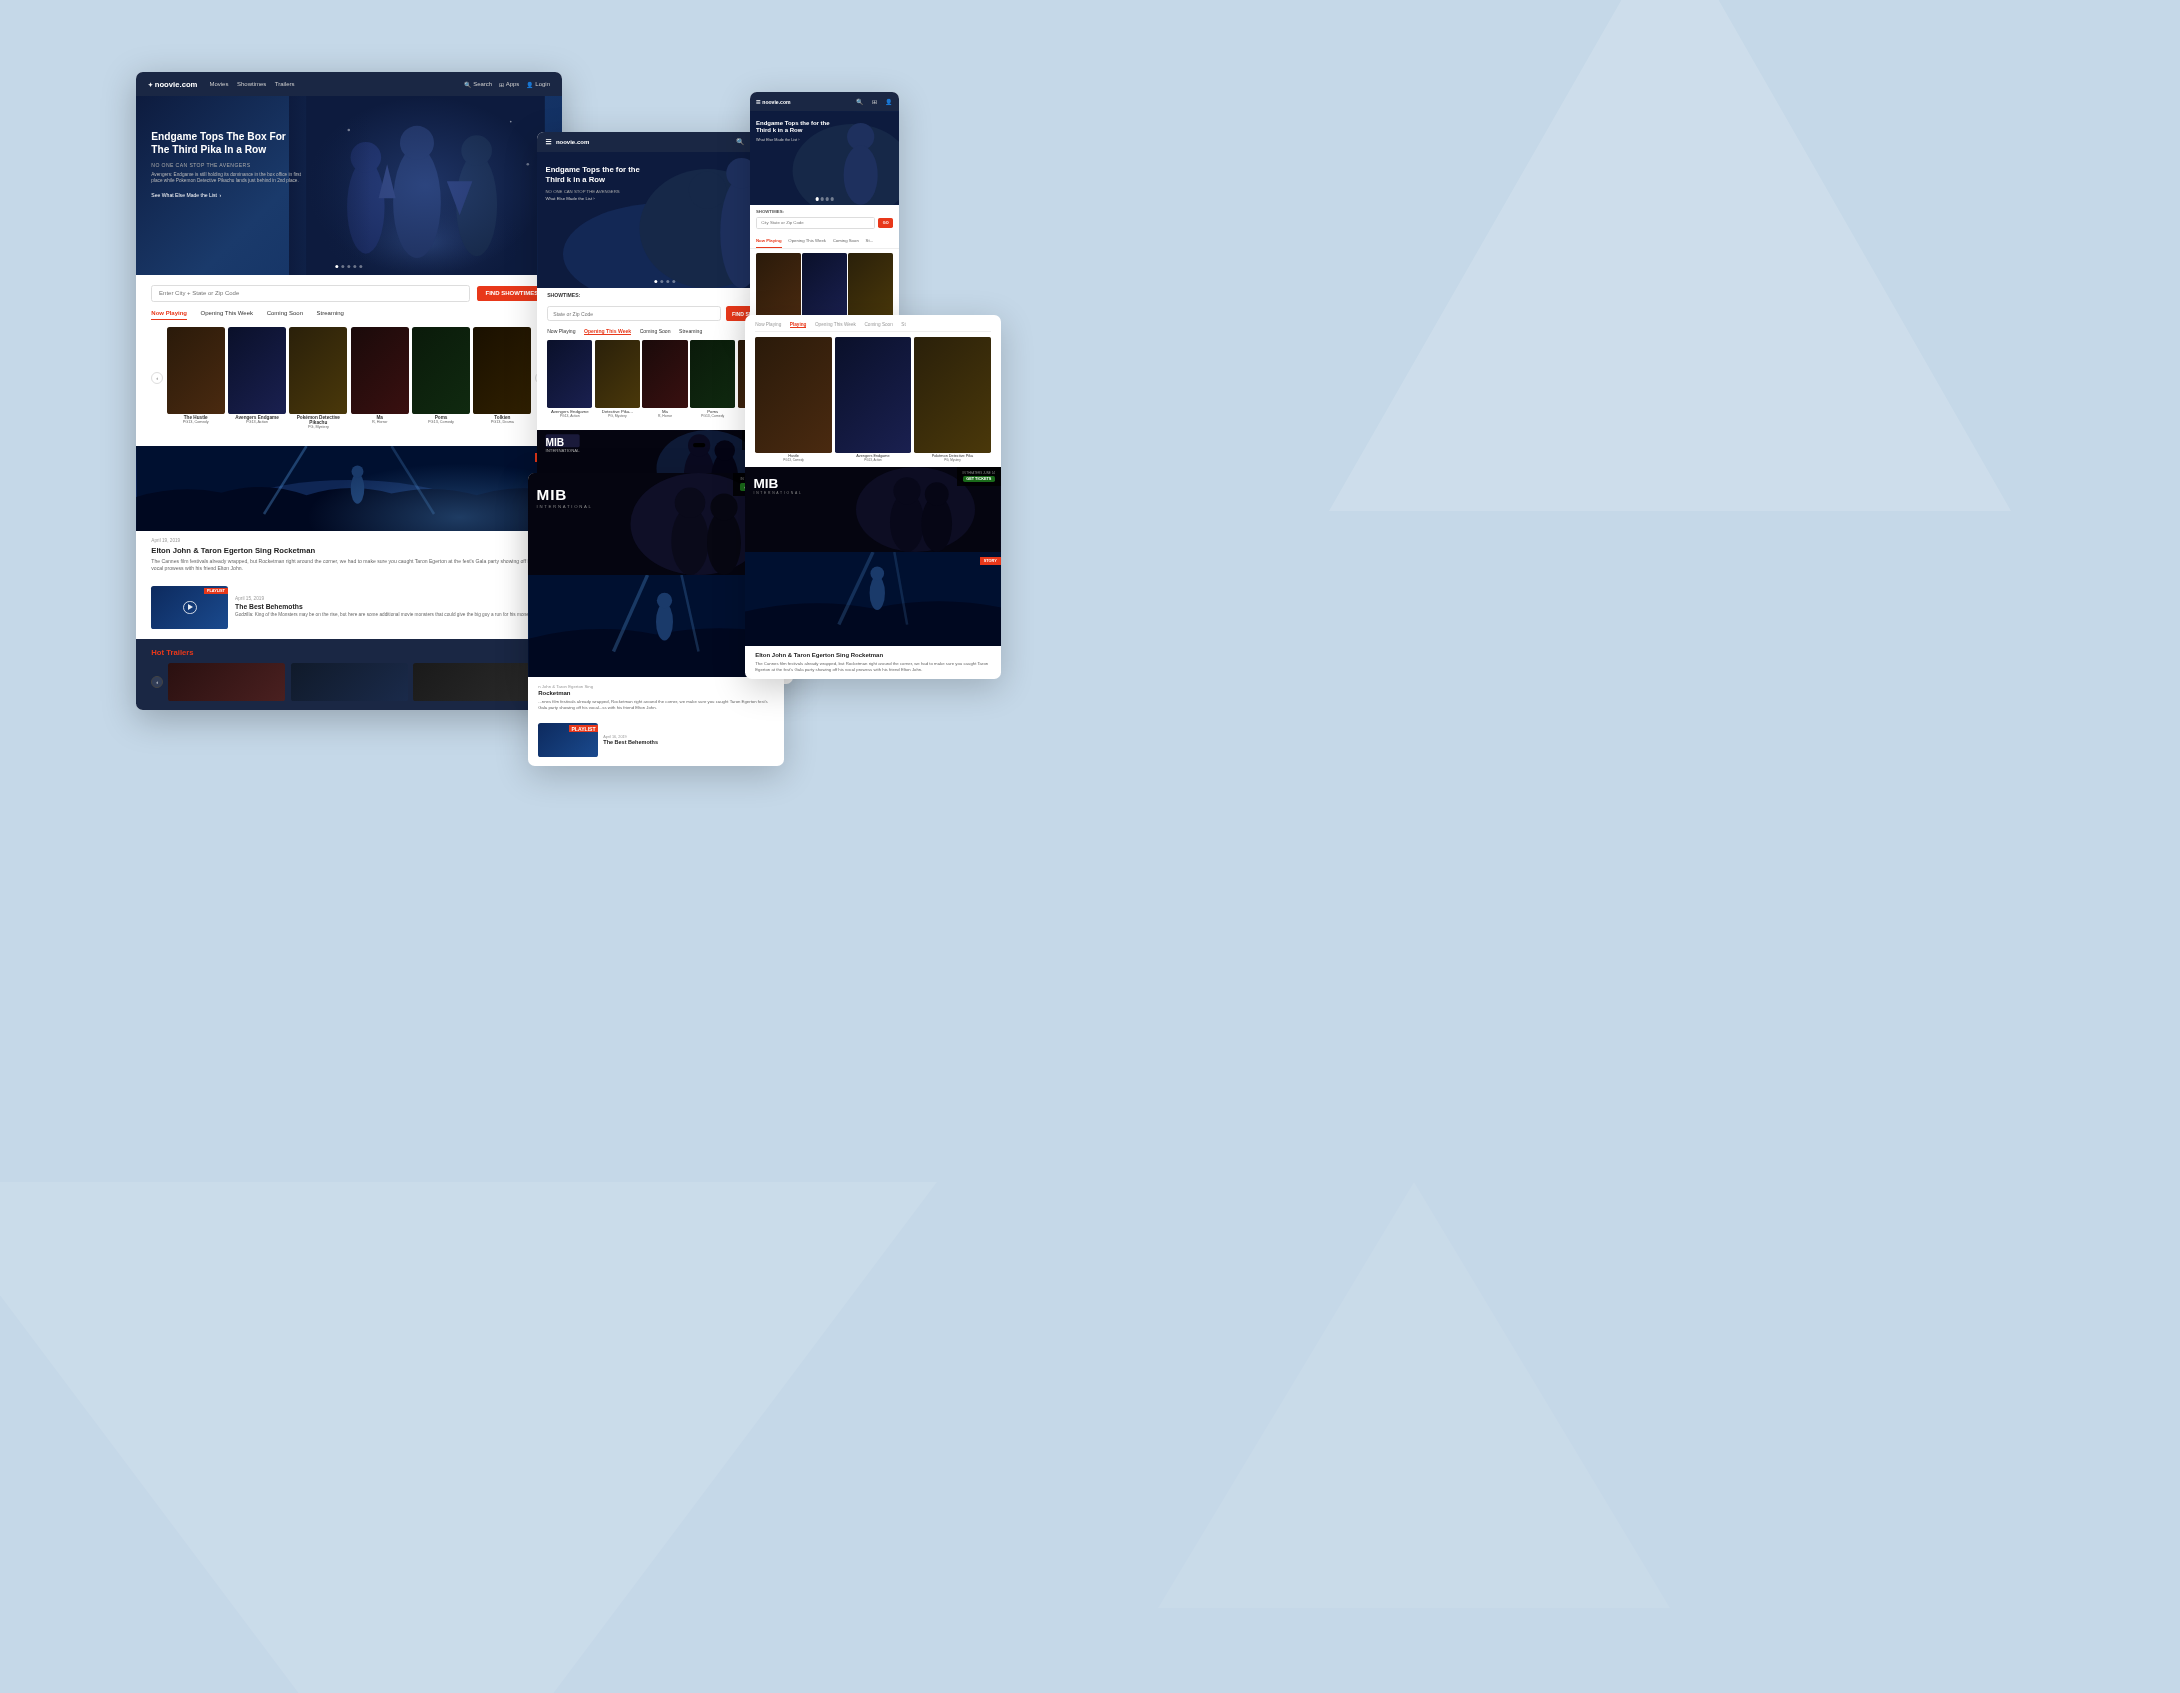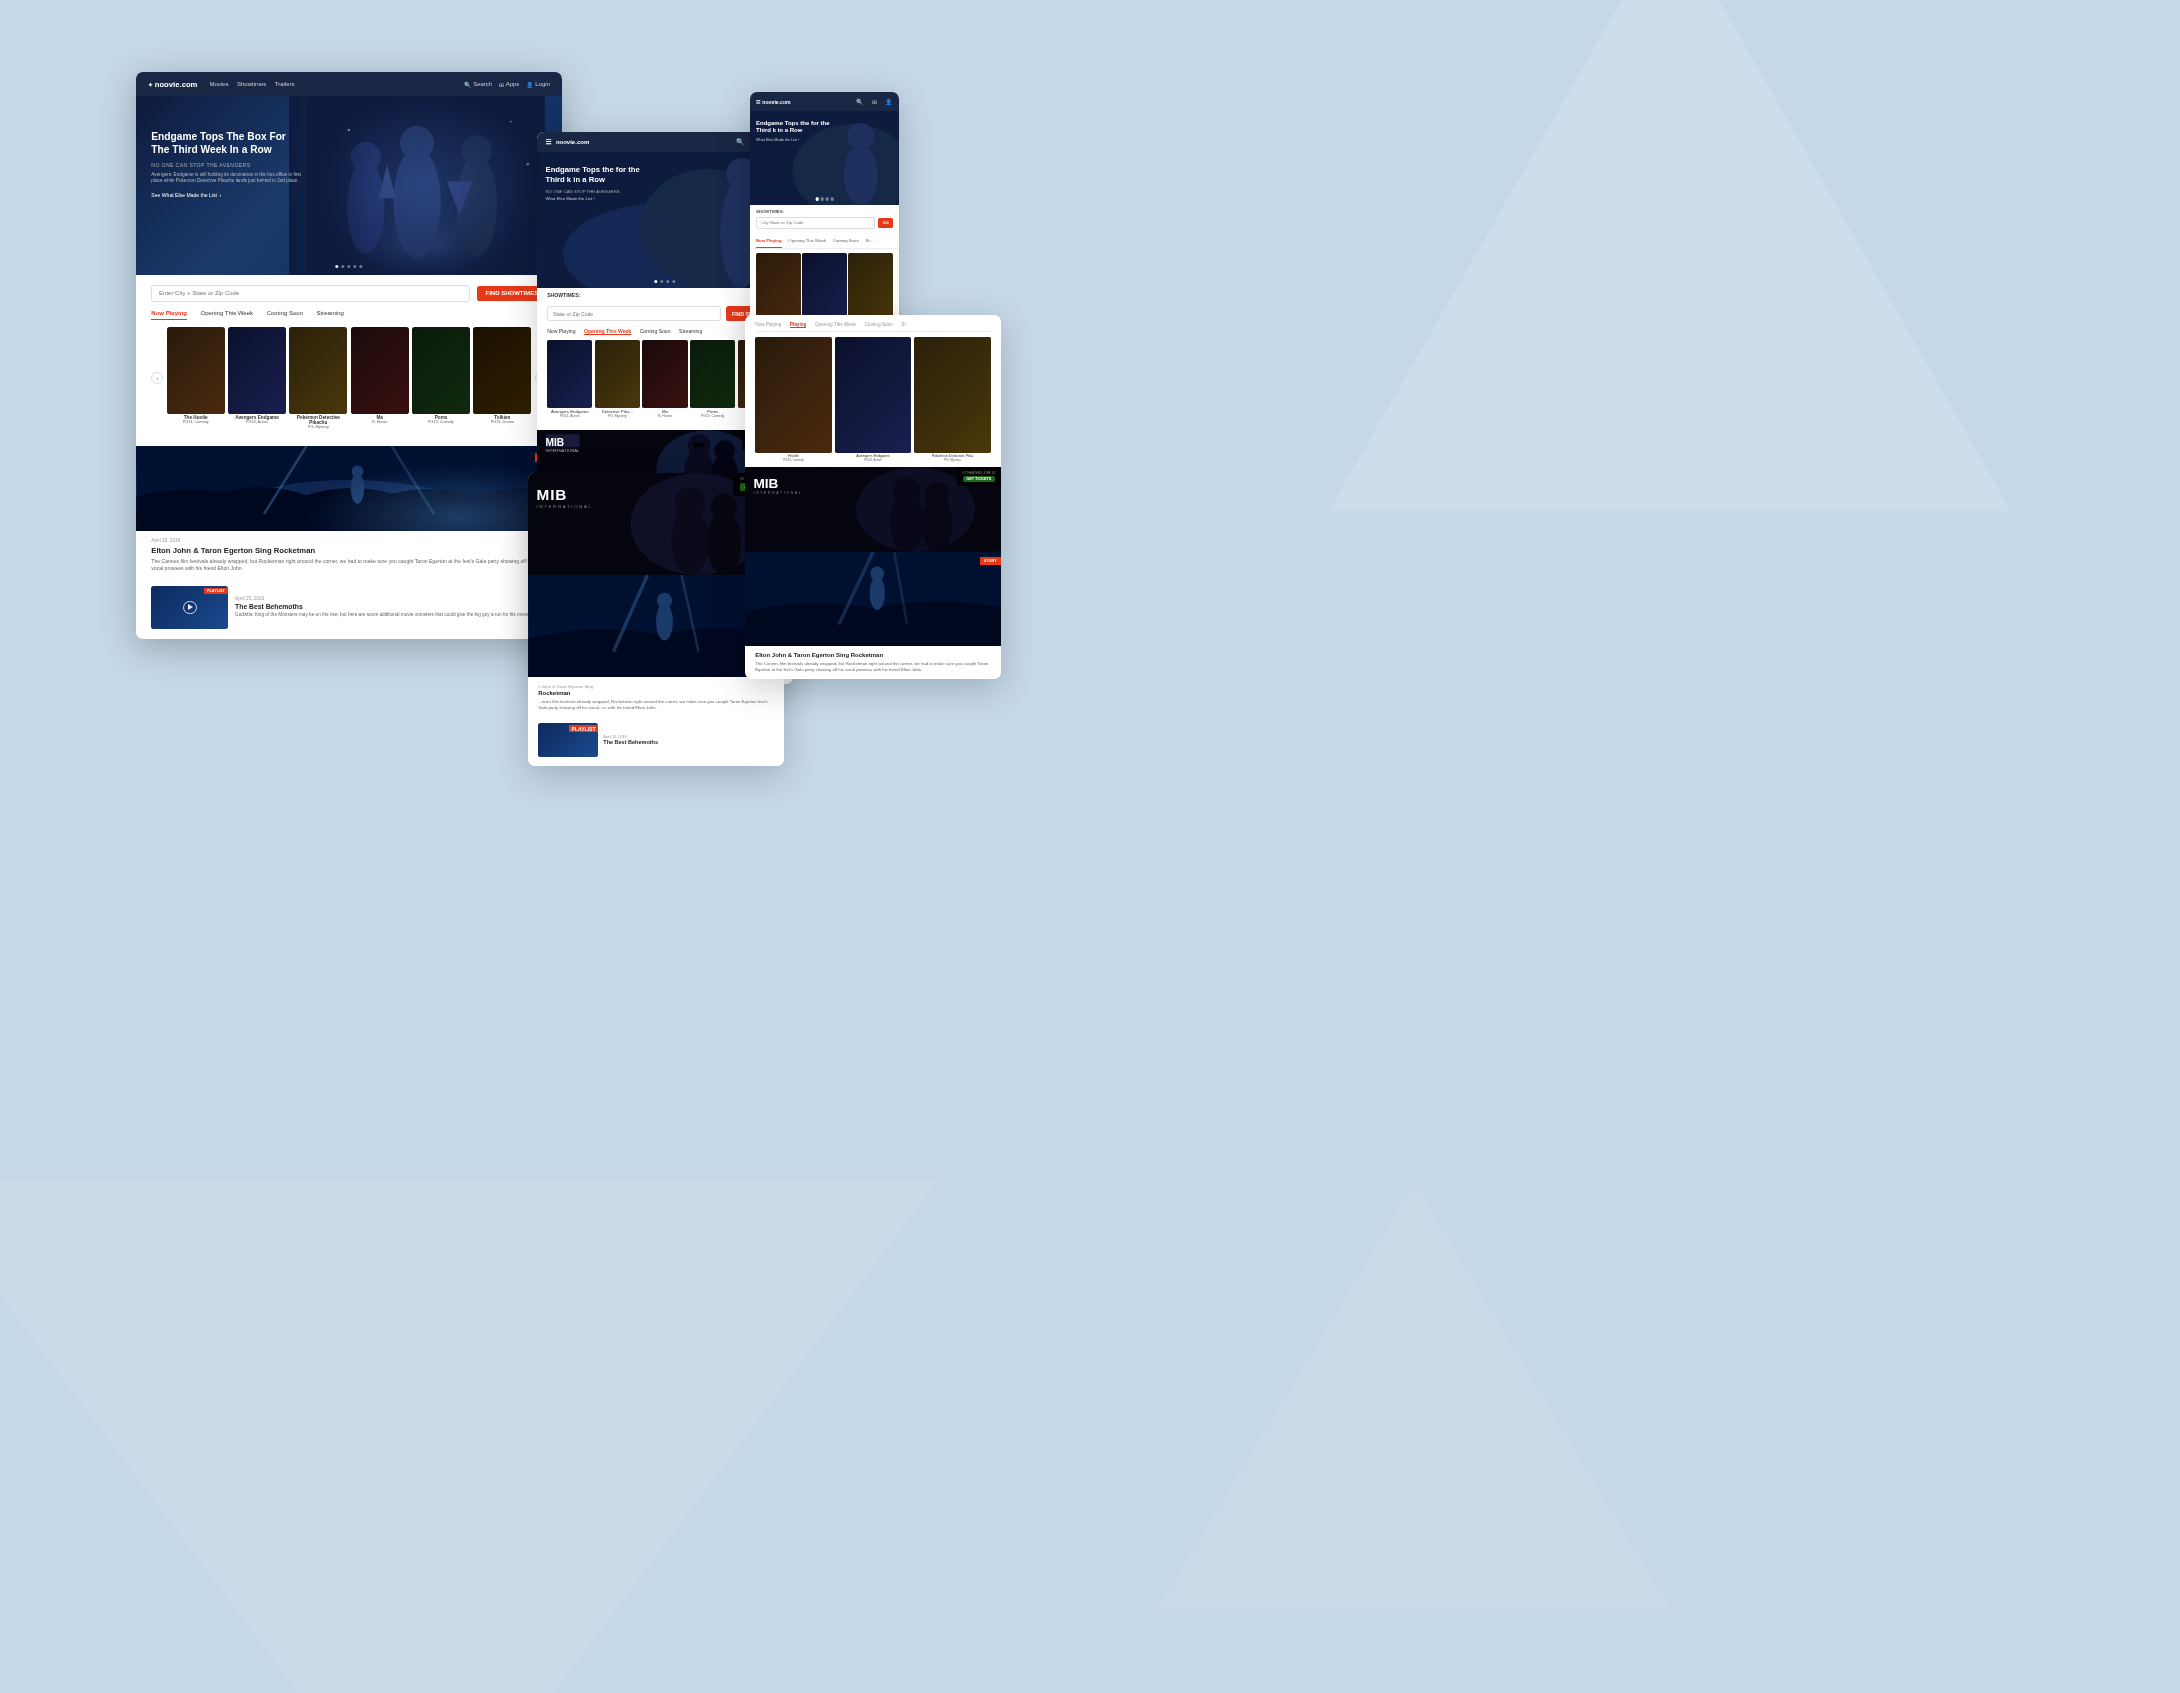--- a/index.html
+++ b/index.html
@@ -697,21 +697,21 @@
       </div>
       <div class="nav-icon-btn">
         <span>👤</span>
         <span>Login</span>
       </div>
     </div>
   </div>
 
   <div class="hero">
     <div class="hero-content">
-      <div class="hero-title">Endgame Tops The Box For The Third Week In a Row</div>
+      <div class="hero-title">Endgame Tops The Box For The Third Pika In a Row</div>
       <div class="hero-subtitle">NO ONE CAN STOP THE AVENGERS</div>
       <div class="hero-desc">Avengers: Endgame is still holding its dominance in the box office in first place while Pokemon Detective Pikachu lands just behind in 2nd place.</div>
       <div class="hero-link">
         <span>See What Else Made the List</span>
         <span>›</span>
       </div>
     </div>
     <div class="hero-image-overlay"></div>
     <div class="hero-chars">
 
@@ -829,20 +829,32 @@
       </div>
       <div class="playlist-badge">PLAYLIST</div>
     </div>
     <div class="playlist-info">
       <div class="playlist-date">April 15, 2019</div>
       <div class="playlist-title">The Best Behemoths</div>
       <div class="playlist-desc">Godzilla: King of the Monsters may be on the rise, but here are some additional movie monsters that could give the big guy a run for his money.</div>
     </div>
   </div>
 
+  <div class="trailers-section">
+    <div class="trailers-header">
+      <span>Hot</span> <span>Trailers</span>
+    </div>
+    <div class="trailers-row">
+      <button class="arrow-btn" style="border-color:#444; color:#fff; background:rgba(255,255,255,0.1)">‹</button>
+      <div class="trailer-thumb t1"></div>
+      <div class="trailer-thumb t2"></div>
+      <div class="trailer-thumb t3"></div>
+      <button class="arrow-btn" style="border-color:#444; color:#fff; background:rgba(255,255,255,0.1)">›</button>
+    </div>
+  </div>
 </div>
 
 <div class="browser-mid">
 
   <div class="nav-bar-mid">
     <div class="nav-logo" style="font-size:6px;">
       <span style="font-size:6.8px;">☰</span>
       <span style="margin-left:2.6px;">noovie.com</span>
     </div>
     <div style="flex:1"></div>

